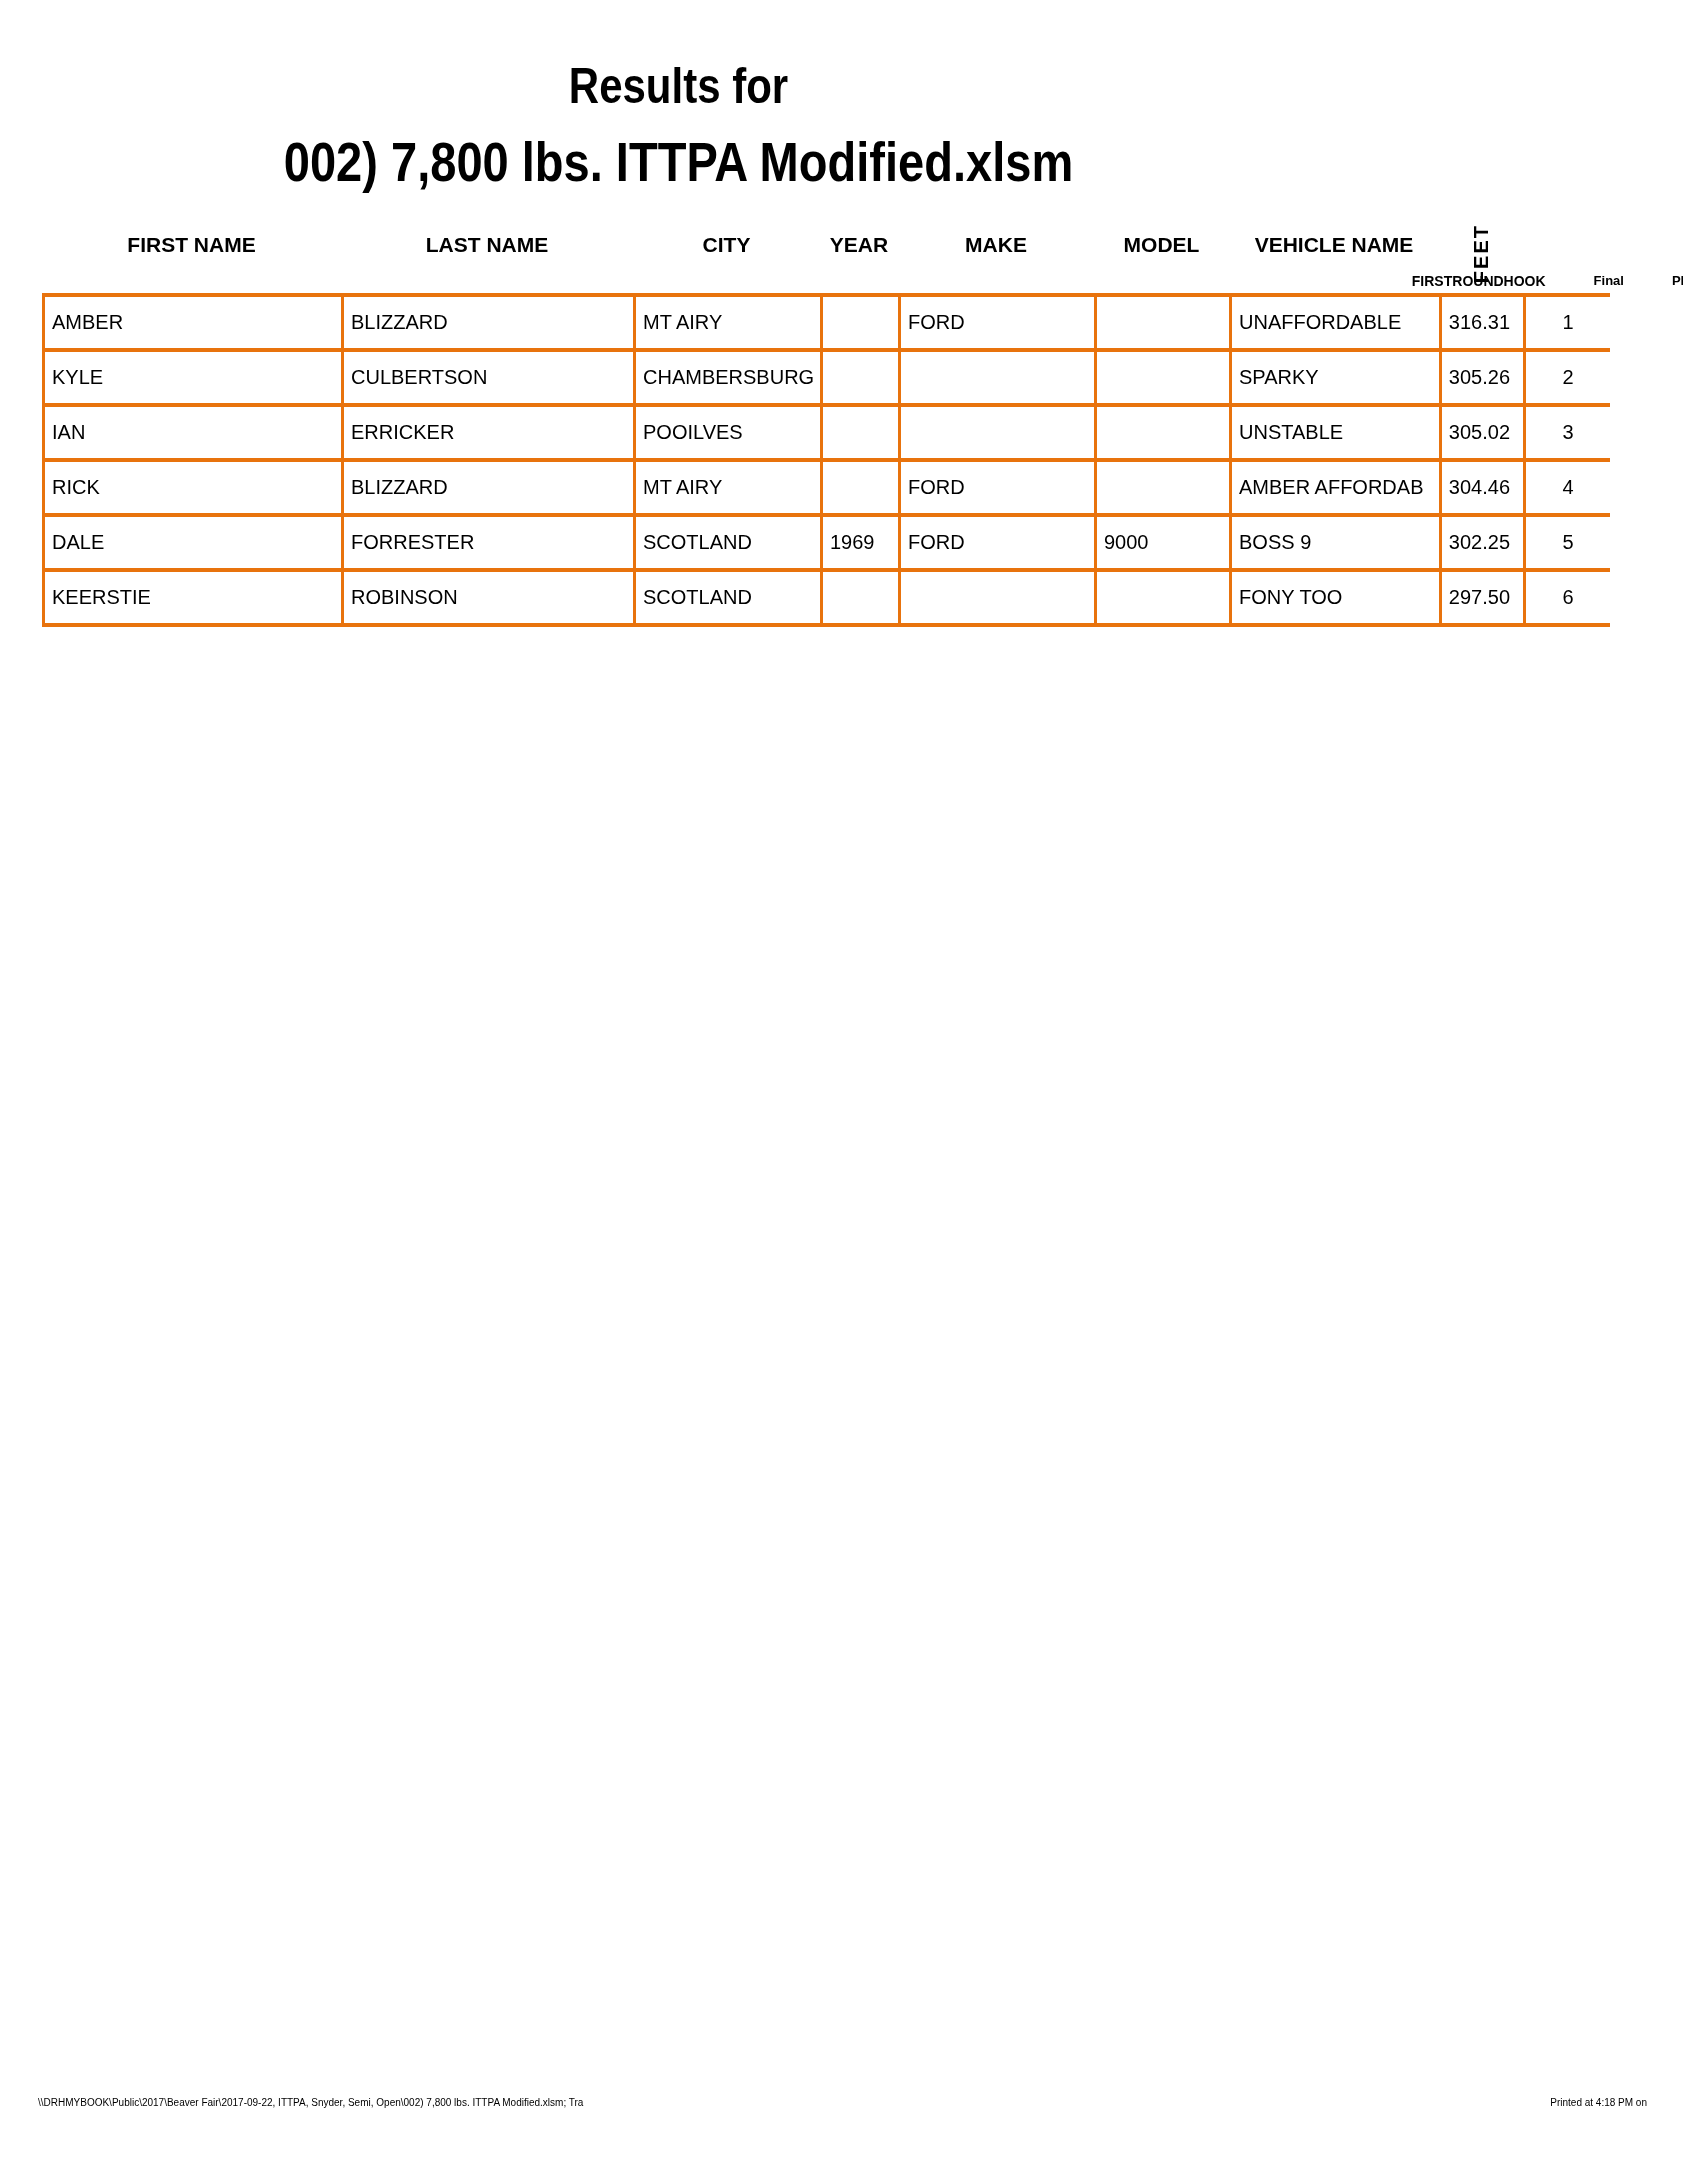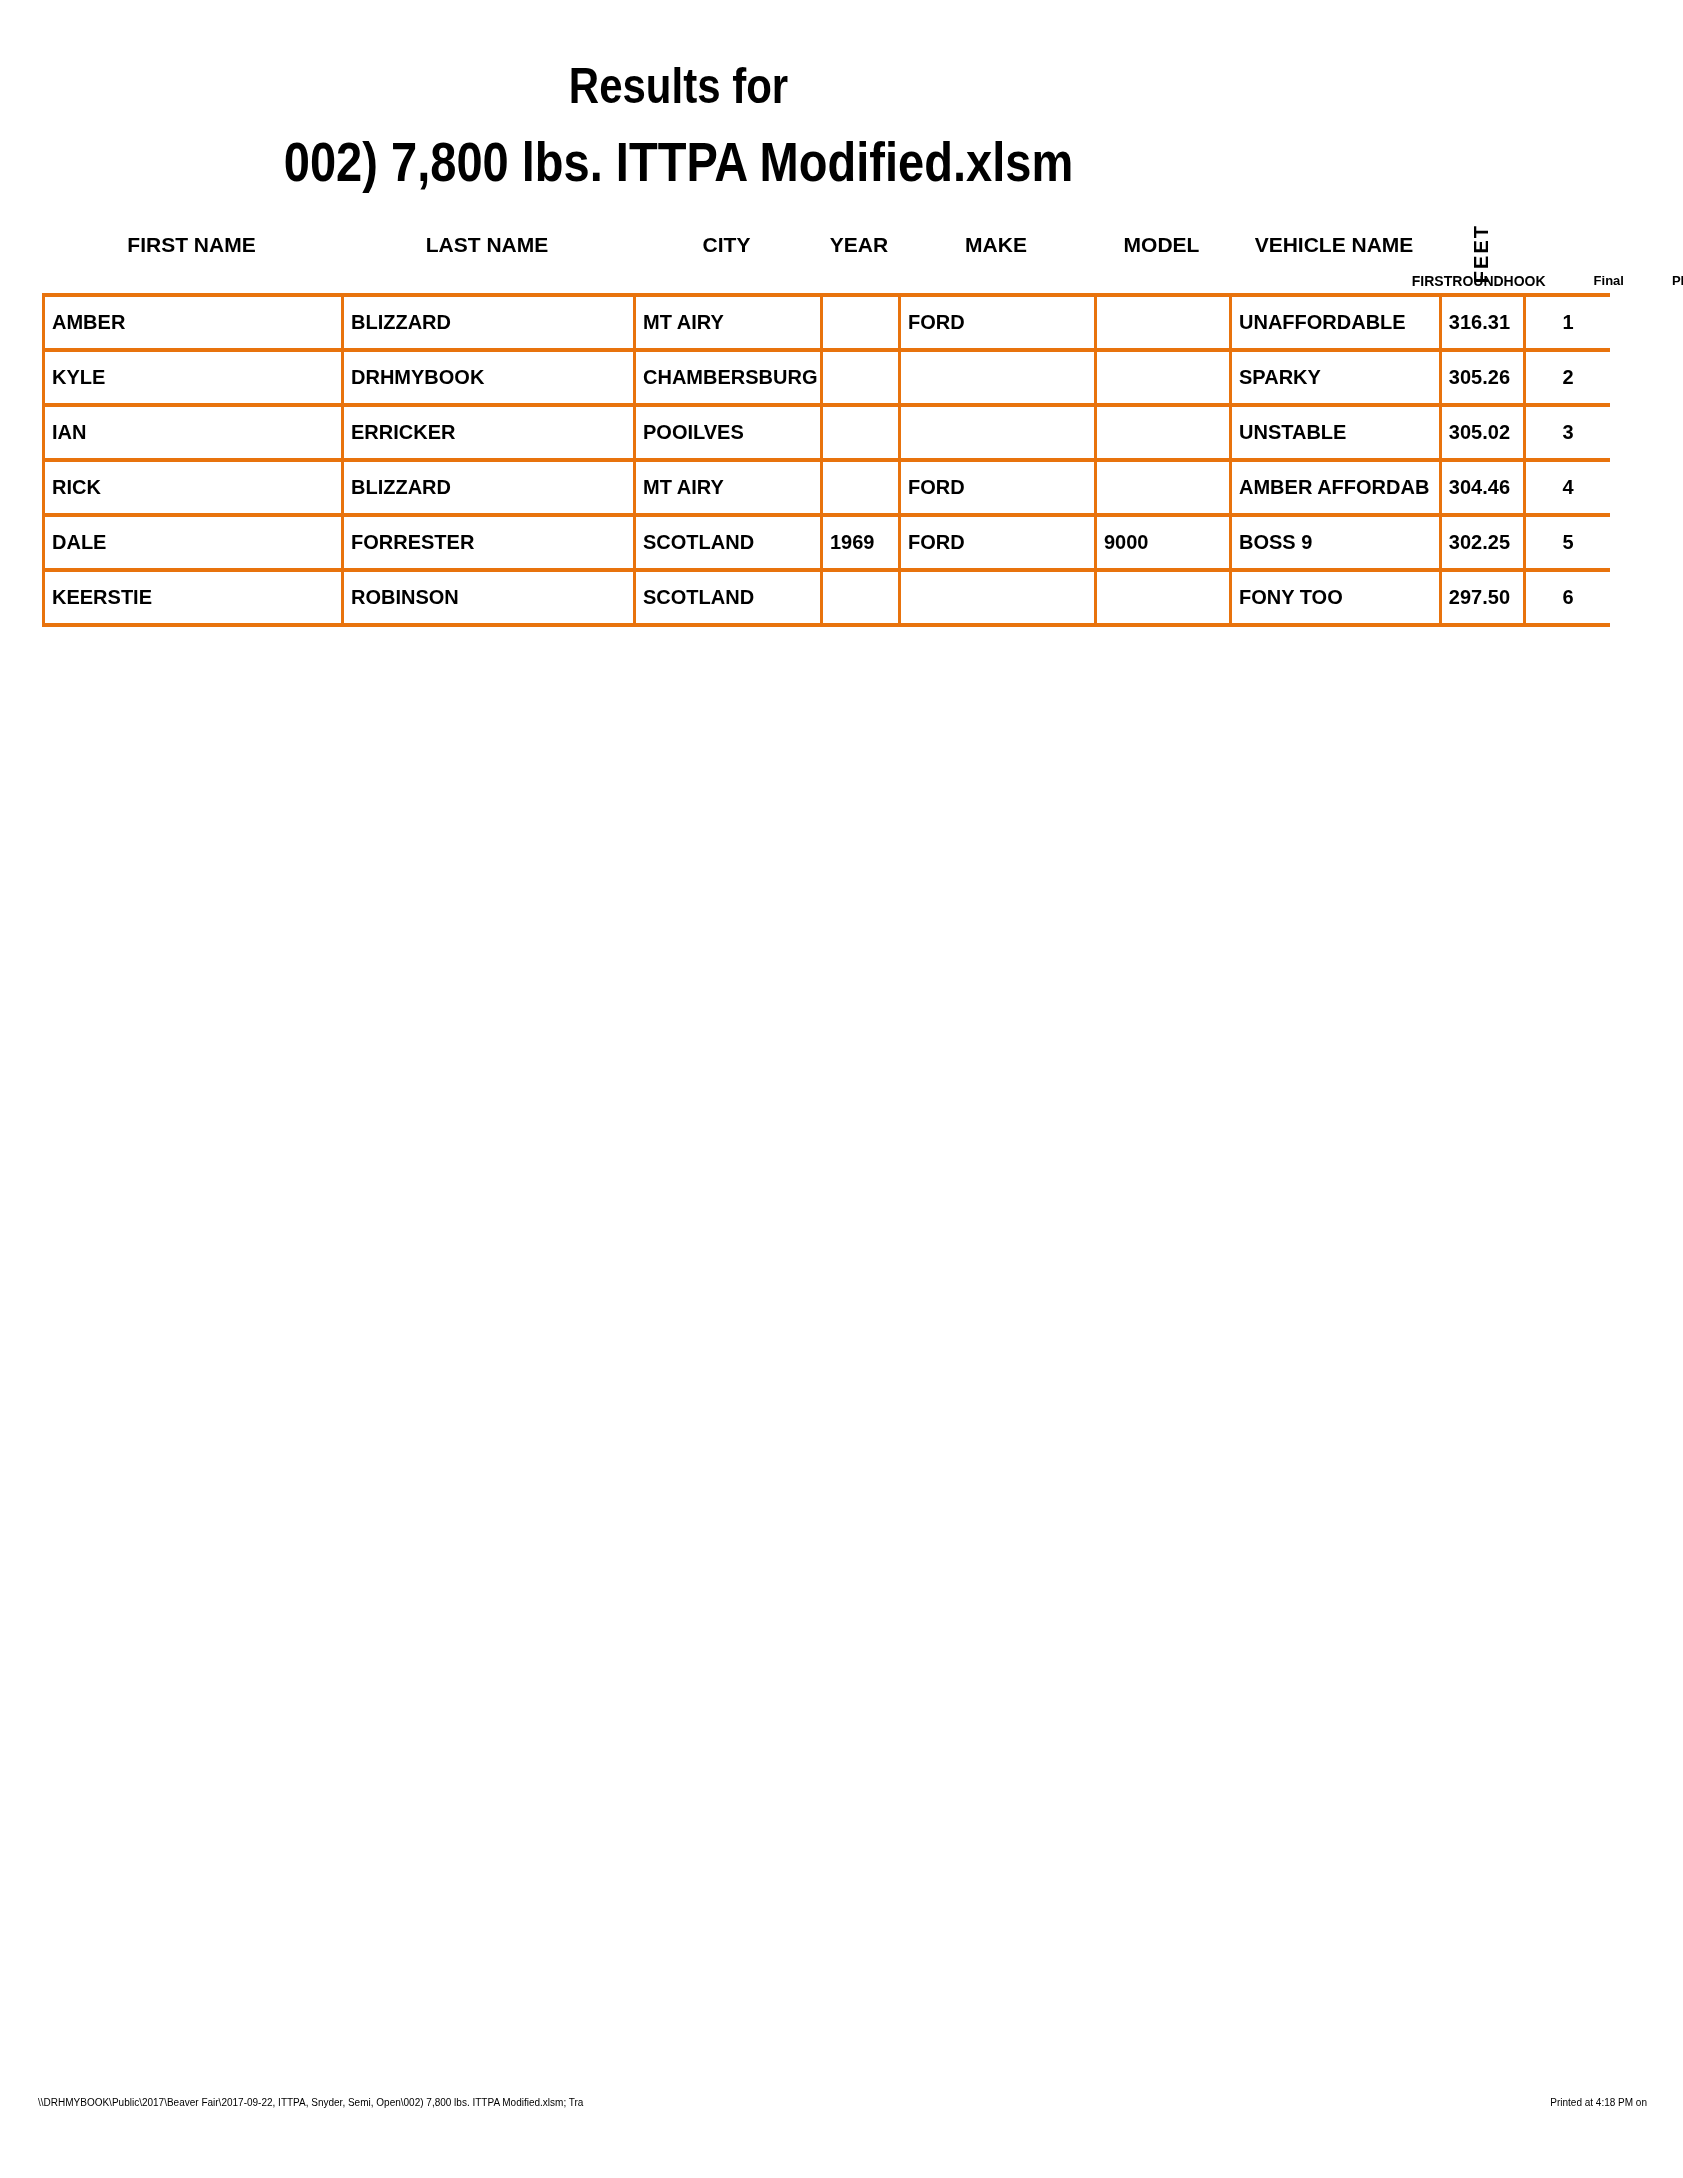--- a/index.html
+++ b/index.html
@@ -58,21 +58,21 @@
     border-top: 4px solid var(--bdr);
     border-left: 3px solid var(--bdr);
   }
   .trow { display: contents; }
   .cell {
     height: 55px;
     border-right: 3px solid var(--bdr);
     border-bottom: 4px solid var(--bdr);
     display: flex; align-items: center;
     padding-left: 7px;
-    font-size: 20px; font-weight: bold;
+    font-size: 20px; font-weight: normal;
     white-space: nowrap; overflow: hidden;
     background: #fff;
   }
   .cell.c-feet    { justify-content: flex-end; padding-left: 0; padding-right: 13px; }
   .cell.c-placing { justify-content: center; padding-left: 0; border-right: none; }
 
   
   .footer-left {
     position: absolute; left: 38px; top: 2097px;
     font-size: 10px; color: #000; white-space: nowrap;
@@ -111,21 +111,21 @@
         <span class="ph-caps">ROUND</span>
         <span class="ph-caps">HOOK</span>
         <span class="ph-small">Final</span>
         <span class="ph-small">Placing</span>
       </span>
     </div>
   </div>
 
   <div class="results-table">
       <div class="trow"><div class="cell c-first-name">AMBER</div><div class="cell c-last-name">BLIZZARD</div><div class="cell c-city">MT AIRY</div><div class="cell c-year"></div><div class="cell c-make">FORD</div><div class="cell c-model"></div><div class="cell c-vehicle-name">UNAFFORDABLE</div><div class="cell c-feet">316.31</div><div class="cell c-placing">1</div></div>
-      <div class="trow"><div class="cell c-first-name">KYLE</div><div class="cell c-last-name">DRHMYBOOK</div><div class="cell c-city">CHAMBERSBURG</div><div class="cell c-year"></div><div class="cell c-make"></div><div class="cell c-model"></div><div class="cell c-vehicle-name">SPARKY</div><div class="cell c-feet">305.26</div><div class="cell c-placing">2</div></div>
+      <div class="trow"><div class="cell c-first-name">KYLE</div><div class="cell c-last-name">CULBERTSON</div><div class="cell c-city">CHAMBERSBURG</div><div class="cell c-year"></div><div class="cell c-make"></div><div class="cell c-model"></div><div class="cell c-vehicle-name">SPARKY</div><div class="cell c-feet">305.26</div><div class="cell c-placing">2</div></div>
       <div class="trow"><div class="cell c-first-name">IAN</div><div class="cell c-last-name">ERRICKER</div><div class="cell c-city">POOILVES</div><div class="cell c-year"></div><div class="cell c-make"></div><div class="cell c-model"></div><div class="cell c-vehicle-name">UNSTABLE</div><div class="cell c-feet">305.02</div><div class="cell c-placing">3</div></div>
       <div class="trow"><div class="cell c-first-name">RICK</div><div class="cell c-last-name">BLIZZARD</div><div class="cell c-city">MT AIRY</div><div class="cell c-year"></div><div class="cell c-make">FORD</div><div class="cell c-model"></div><div class="cell c-vehicle-name">AMBER AFFORDAB</div><div class="cell c-feet">304.46</div><div class="cell c-placing">4</div></div>
       <div class="trow"><div class="cell c-first-name">DALE</div><div class="cell c-last-name">FORRESTER</div><div class="cell c-city">SCOTLAND</div><div class="cell c-year">1969</div><div class="cell c-make">FORD</div><div class="cell c-model">9000</div><div class="cell c-vehicle-name">BOSS 9</div><div class="cell c-feet">302.25</div><div class="cell c-placing">5</div></div>
       <div class="trow"><div class="cell c-first-name">KEERSTIE</div><div class="cell c-last-name">ROBINSON</div><div class="cell c-city">SCOTLAND</div><div class="cell c-year"></div><div class="cell c-make"></div><div class="cell c-model"></div><div class="cell c-vehicle-name">FONY TOO</div><div class="cell c-feet">297.50</div><div class="cell c-placing">6</div></div>
     </div>
 
   <div class="footer-left">\\DRHMYBOOK\Public\2017\Beaver Fair\2017-09-22, ITTPA, Snyder, Semi, Open\002) 7,800 lbs. ITTPA Modified.xlsm;  Tra</div>
   <div class="footer-right">Printed at 4:18 PM on</div>
 
 </div>

